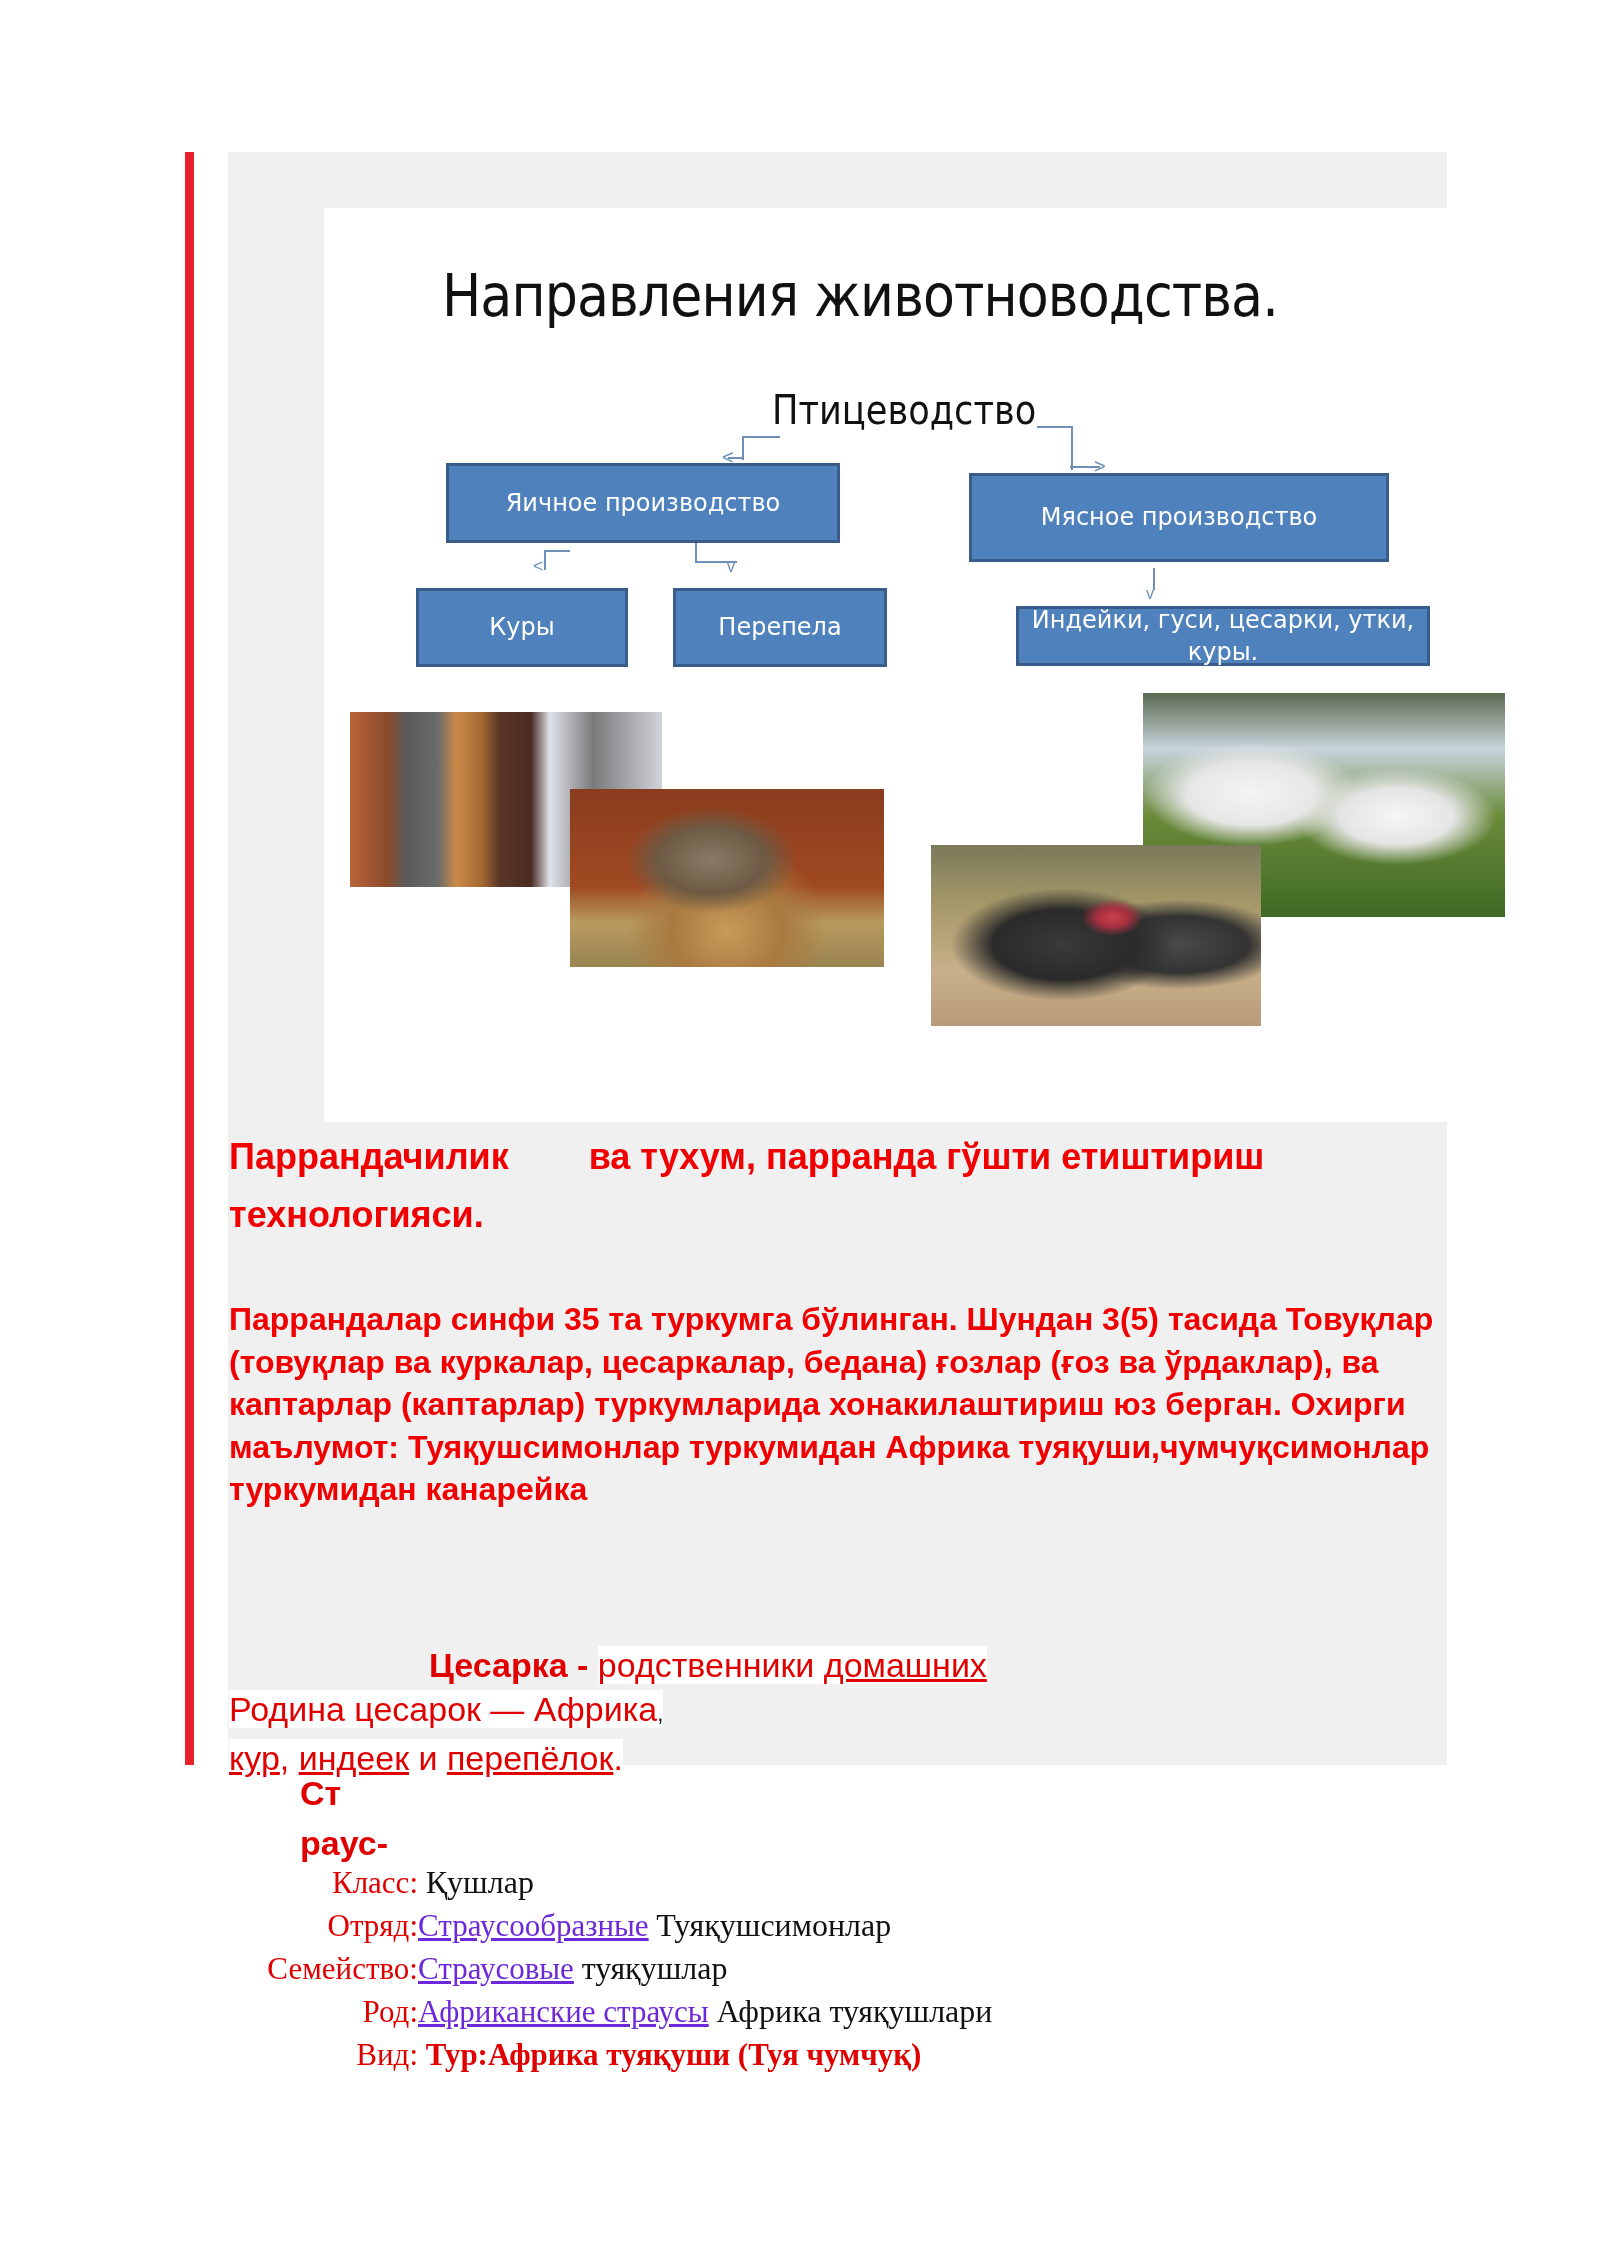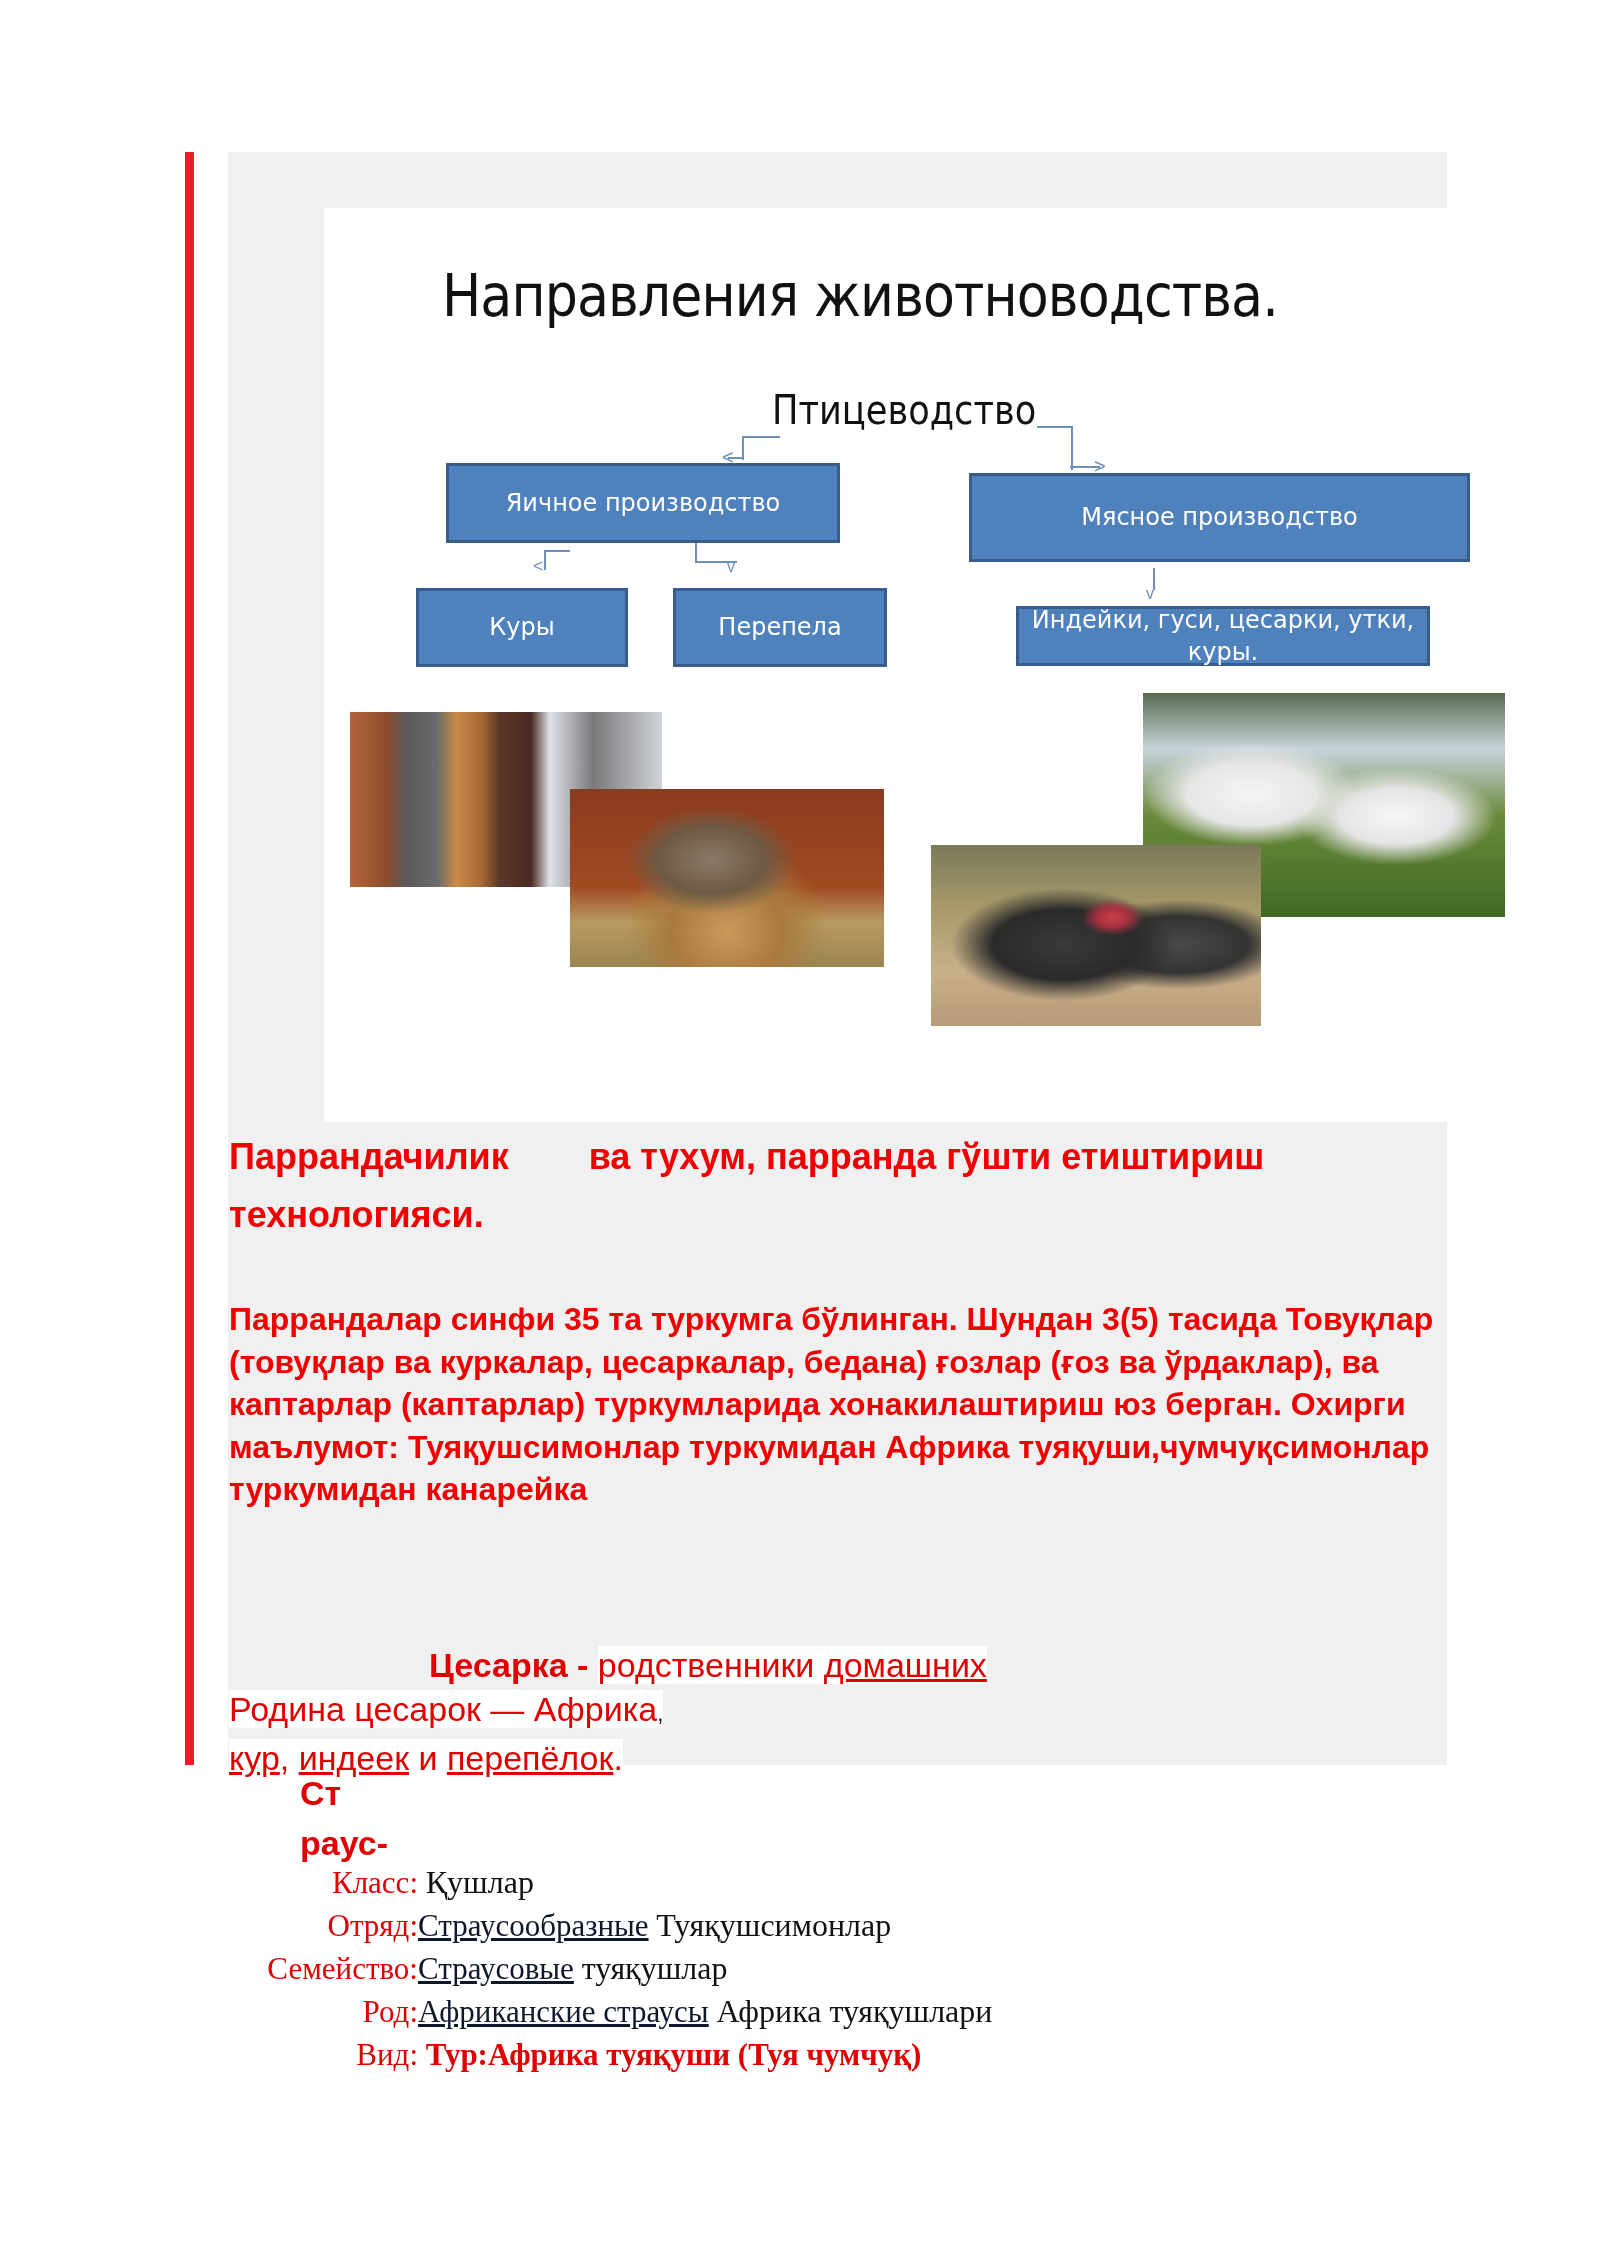--- a/index.html
+++ b/index.html
@@ -16,21 +16,21 @@
     .h1 { left:229px; top:1128px; width:1210px; font-size:36px; font-weight:bold; color:#f00000; line-height:58px; }
     .h1 .gap { display:inline-block; width:80px; }
     .para { left:229px; top:1298px; width:1215px; font-size:32px; font-weight:bold; color:#f00000; line-height:42.5px; }
     .cesarka { left:229px; top:1643px; font-size:34px; color:#e00000; line-height:44px; }
     .cesarka .hl { background:#ffffff; }
     .cesarka b { font-weight:bold; }
     .cesarka u { text-decoration:underline; }
     .straus { font-size:34px; font-weight:bold; color:#e00000; line-height:50px; }
     .tax { font-family:"Liberation Serif", serif; font-size:31px; line-height:43px; white-space:nowrap; }
     .tax .lbl { color:#e00000; display:inline-block; text-align:right; width:190px; }
-    .tax .lat { color:#0f172a; text-decoration:underline; }
+    .tax .lat { color:#6d28d9; text-decoration:underline; }
     .tax .uz { color:#111; font-size:32px; }
     .tax .vid { color:#e00000; font-weight:bold; }
   </style>
 </head>
 <body>
 
 <div class="abs red-bar"></div>
 <div class="abs gray-panel"></div>
 
 <div class="abs slide"></div>
@@ -38,21 +38,21 @@
 <div class="abs slide-sub">Птицеводство</div>
 
 <div class="abs conn" style="left:742px;top:436px;width:36px;height:22px;border-left-width:2px;border-top-width:2px;"></div>
 <div class="abs conn" style="left:728px;top:457px;width:16px;border-top-width:2px;"></div>
 <div class="abs" style="left:722px;top:446px;color:#6d8fb8;font-size:20px;">&lt;</div>
 <div class="abs conn" style="left:1037px;top:426px;width:34px;height:42px;border-right-width:2px;border-top-width:2px;"></div>
 <div class="abs conn" style="left:1070px;top:466px;width:30px;border-top-width:2px;"></div>
 <div class="abs" style="left:1094px;top:455px;color:#6d8fb8;font-size:20px;">&gt;</div>
 
 <div class="abs box" style="left:446px;top:463px;width:394px;height:80px;">Яичное производство</div>
-<div class="abs box" style="left:969px;top:473px;width:501px;height:89px;">Мясное производство</div>
+<div class="abs box" style="left:969px;top:473px;width:420px;height:89px;">Мясное производство</div>
 
 <div class="abs conn" style="left:544px;top:550px;width:24px;height:18px;border-left-width:2px;border-top-width:2px;"></div>
 <div class="abs" style="left:533px;top:556px;color:#6d8fb8;font-size:18px;">&lt;</div>
 <div class="abs conn" style="left:695px;top:543px;width:40px;height:18px;border-left-width:2px;border-bottom-width:2px;"></div>
 <div class="abs" style="left:727px;top:558px;color:#6d8fb8;font-size:16px;">v</div>
 <div class="abs conn" style="left:1153px;top:568px;height:22px;border-left-width:2px;"></div>
 <div class="abs" style="left:1146px;top:585px;color:#6d8fb8;font-size:16px;">v</div>
 
 <div class="abs box" style="left:416px;top:588px;width:212px;height:79px;">Куры</div>
 <div class="abs box" style="left:673px;top:588px;width:214px;height:79px;">Перепела</div>

